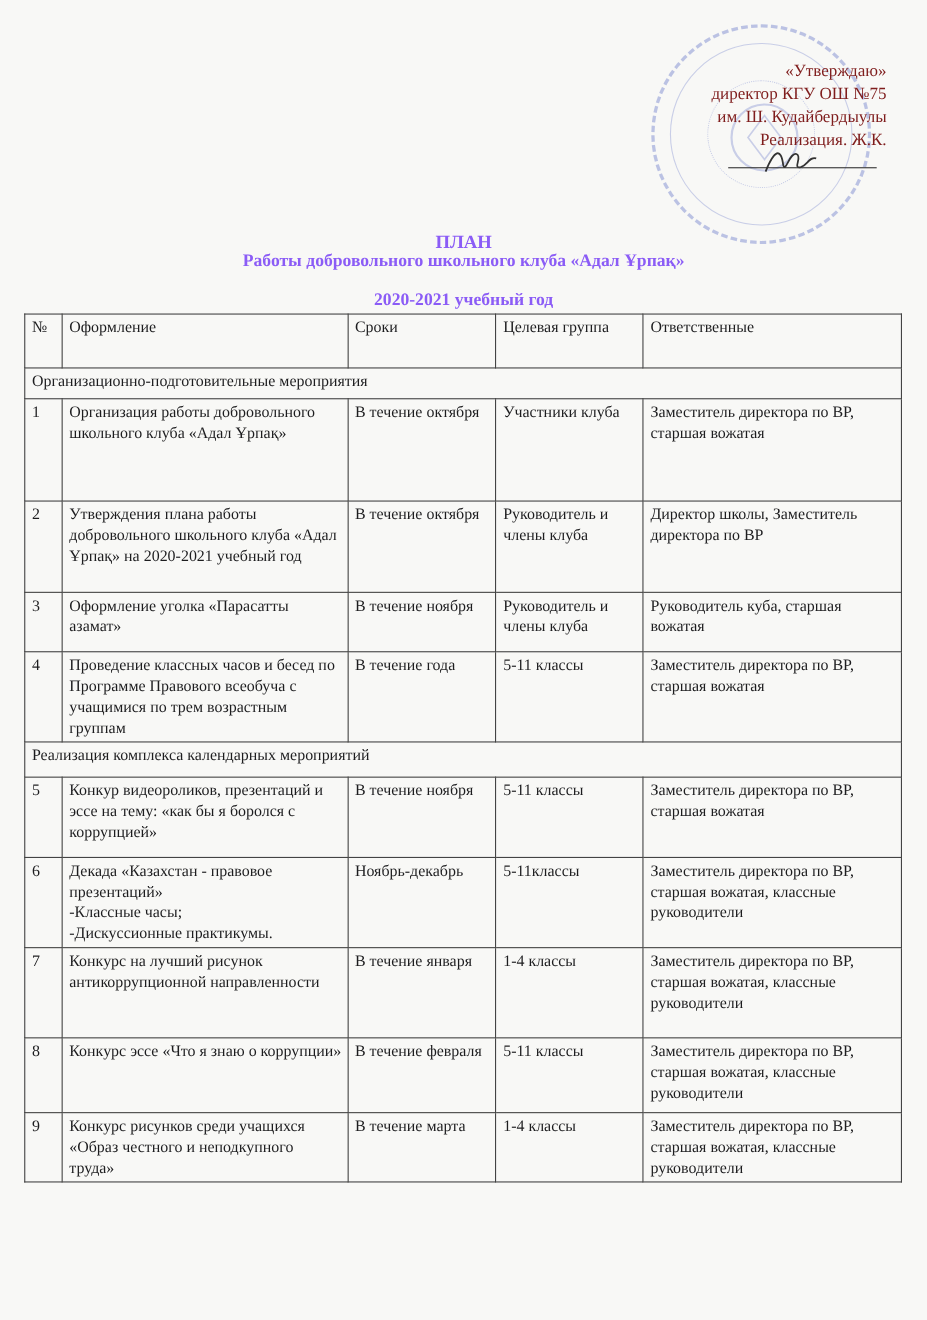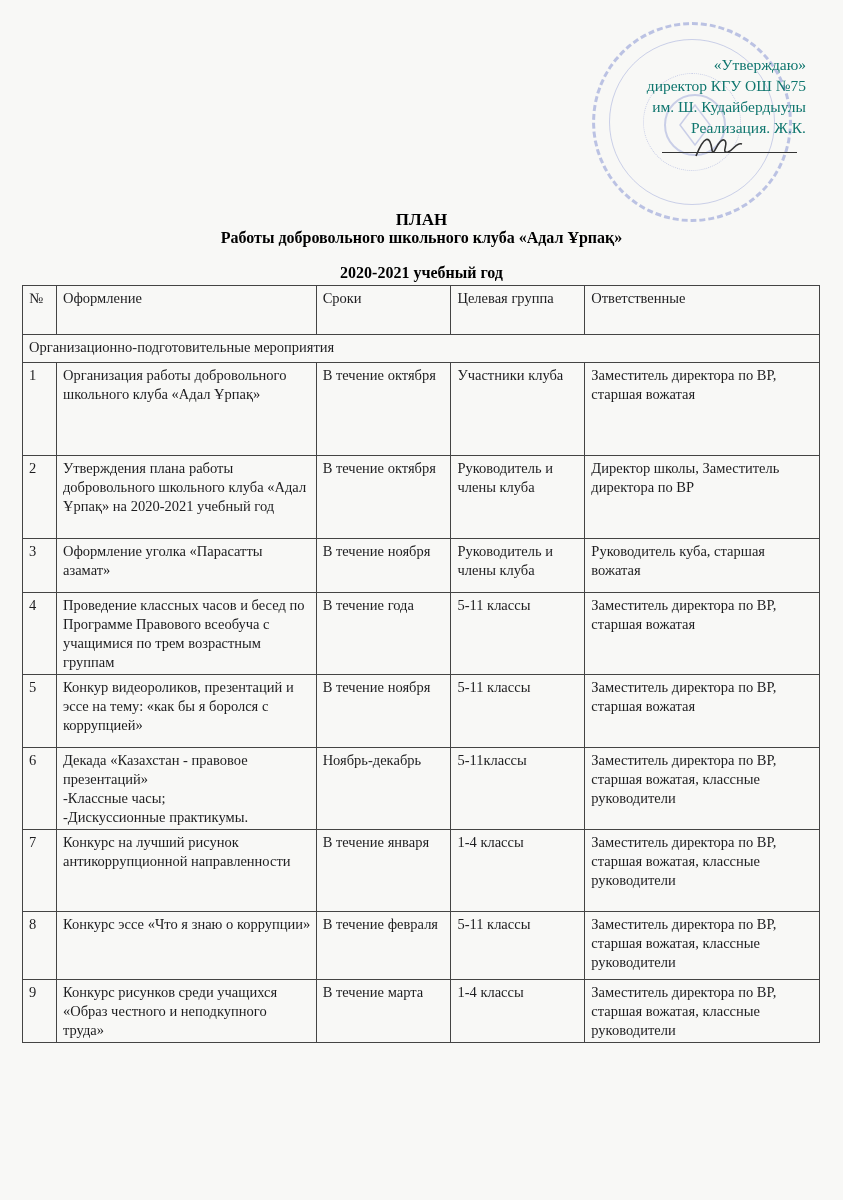--- a/index.html
+++ b/index.html
@@ -1,36 +1,36 @@
 <!DOCTYPE html>
 <html><head>
   <meta charset="utf-8">
   <style>
     * { box-sizing: border-box; margin: 0; padding: 0; }
     html, body { width: 843px; height: 1200px; background: #f7f7f5; overflow: hidden; }
     body { position: relative; font-family: "Liberation Serif", serif; color: #1d1d1f; }
     .page { position: absolute; left: 0; top: 0; width: 843px; height: 1200px; background: #f8f8f6; }
 
     
-    .approve { position: absolute; left: 616px; top: 54px; width: 190px; text-align: right; font-size: 15.5px; line-height: 21px; color: #0f766e; }
+    .approve { position: absolute; left: 616px; top: 54px; width: 190px; text-align: right; font-size: 15.5px; line-height: 21px; color: #7f1d1d; }
     .approve .line { display: block; white-space: nowrap; }
     .sign-line { position: absolute; left: 662px; top: 152px; width: 135px; border-bottom: 1px solid #333; }
     .signature { position: absolute; left: 690px; top: 128px; width: 60px; height: 36px; }
 
     
     .stamp { position: absolute; left: 592px; top: 22px; width: 200px; height: 200px; border-radius: 50%;
              border: 3px dashed rgba(70,90,190,0.45); opacity: 0.75; }
     .stamp .ring2 { position: absolute; left: 14px; top: 14px; right: 14px; bottom: 14px; border-radius: 50%;
                     border: 1.5px solid rgba(70,90,190,0.35); }
     .stamp .ring3 { position: absolute; left: 48px; top: 48px; right: 48px; bottom: 48px; border-radius: 50%;
                     border: 1px dotted rgba(70,90,190,0.35); }
     .stamp svg { position: absolute; left: 0; top: 0; }
 
     
-    .title { position: absolute; left: 0; width: 843px; text-align: center; font-weight: bold; font-size: 16px; color: #000000; }
+    .title { position: absolute; left: 0; width: 843px; text-align: center; font-weight: bold; font-size: 16px; color: #8b5cf6; }
     .t1 { top: 210px; font-size: 17px; }
     .t2 { top: 229px; }
     .t3 { top: 264px; }
 
     
     .tbl { position: absolute; left: 22px; top: 285px; width: 798px; border-collapse: collapse; font-size: 14.5px; line-height: 19px; }
     .tbl td { border: 1px solid #444; vertical-align: top; padding: 3px 5px 2px 6px; }
     .tbl .c0 { width: 34px; }
     .tbl .c1 { width: 260px; }
     .tbl .c2 { width: 135px; }
@@ -103,20 +103,23 @@
       <td>Руководитель куба, старшая вожатая</td>
     </tr>
     <tr style="height:78px">
       <td>4</td>
       <td>Проведение классных часов и бесед по Программе Правового всеобуча с учащимися по трем возрастным группам</td>
       <td>В течение года</td>
       <td>5-11 классы</td>
       <td>Заместитель директора по ВР, старшая вожатая</td>
     </tr>
 
+    <tr style="height:32px">
+      <td colspan="5" class="sect">Реализация комплекса календарных мероприятий</td>
+    </tr>
 
     <tr style="height:73px">
       <td>5</td>
       <td>Конкур видеороликов, презентаций и эссе на тему: «как бы я боролся с коррупцией»</td>
       <td>В течение ноября</td>
       <td>5-11 классы</td>
       <td>Заместитель директора по ВР, старшая вожатая</td>
     </tr>
     <tr style="height:75px">
       <td>6</td>

